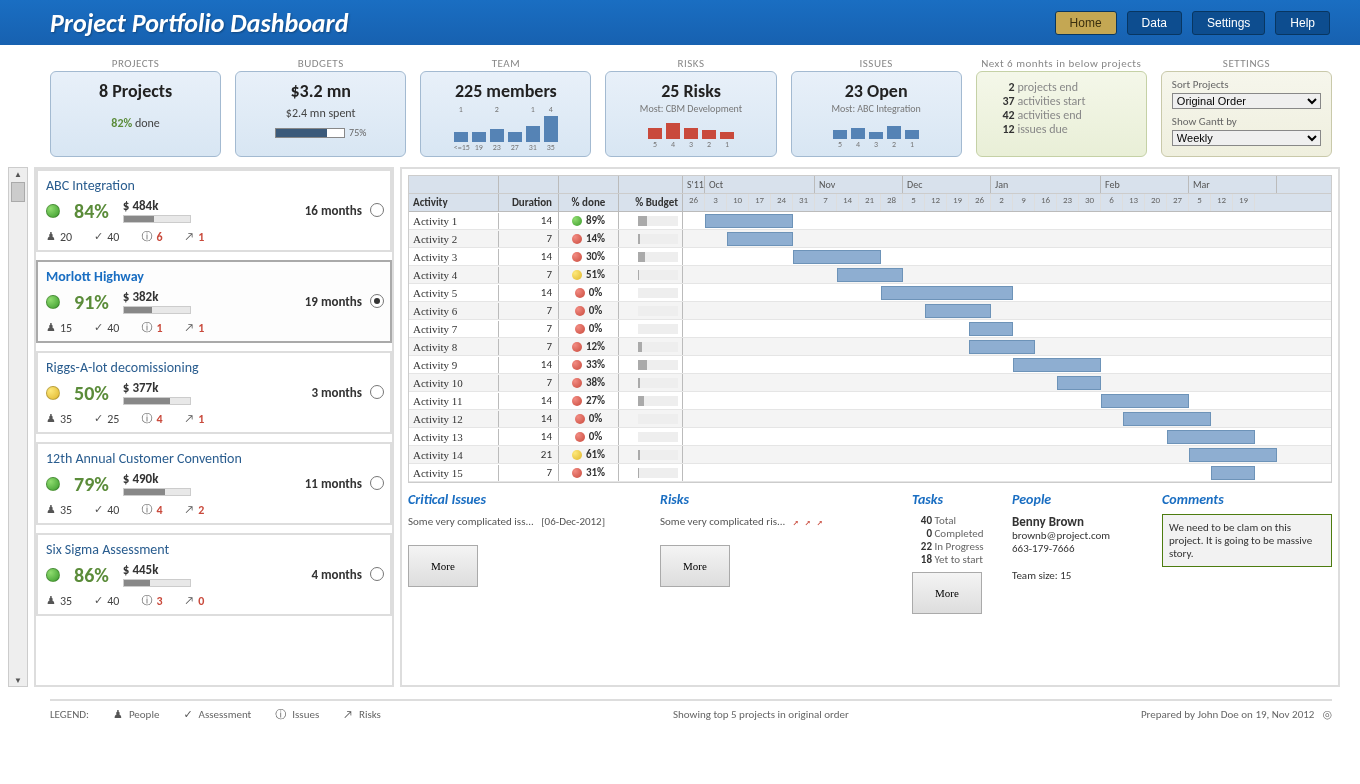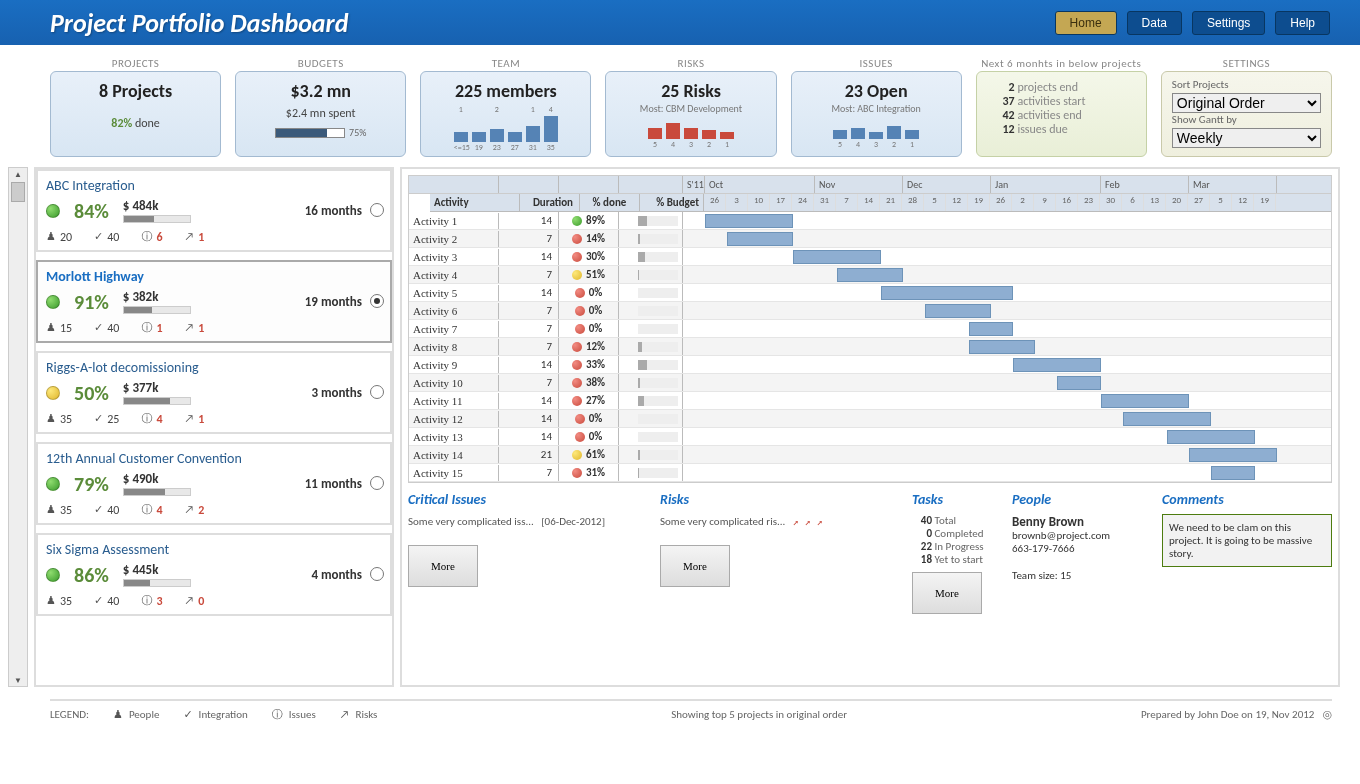--- a/index.html
+++ b/index.html
@@ -18,21 +18,21 @@
 .card .pct { color: #5b8c3a; font-weight: bold; }
 .mini-bars { display: flex; justify-content: center; gap: 4px; align-items: flex-end; height: 26px; margin-top: 2px; }
 .mini-bars div { width: 14px; background: #5583b5; }
 .mini-labels { display: flex; justify-content: center; gap: 4px; font-size: 8px; color: #777; }
 .mini-labels span { width: 14px; text-align: center; }
 .risk-bars div { background: #c94a3c; }
 .forecast { background: linear-gradient(#f4f7e9, #e9efd7); border: 1px solid #c5d1a6; text-align: left; padding: 8px 14px; font-size: 12px; }
 .forecast .row { color: #888; }
 .forecast .num { font-weight: bold; color: #333; display: inline-block; width: 24px; text-align: right; }
 .settings-card { background: linear-gradient(#f6f6ec, #efefde); border: 1px solid #c9c9aa; text-align: left; padding: 6px 10px; font-size: 11px; }
-.settings-card select { width: 100%; font-size: 14px; border: 1px solid #888; }
+.settings-card select { width: 100%; margin-bottom: 6px; font-size: 11px; border: 1px solid #888; }
 .settings-card label { display: block; color: #666; margin-bottom: 2px; }
 .main-row { display: flex; padding: 4px 20px 0 8px; gap: 6px; }
 .scroll-col { width: 20px; background: #eee; border: 1px solid #ccc; position: relative; height: 520px; }
 .scroll-thumb { position: absolute; top: 14px; left: 2px; right: 2px; height: 20px; background: #ccc; border: 1px solid #aaa; }
 .scroll-arrow { text-align: center; font-size: 8px; color: #555; line-height: 12px; }
 .projects-col { width: 360px; border: 2px solid #ddd; padding: 0; }
 .project-card { border: 2px solid #ddd; padding: 6px 8px; margin-bottom: 8px; position: relative; cursor: pointer; }
 .project-card.selected { border-color: #aaa; background: #fdfdfd; }
 .proj-name { font-size: 14px; color: #2a5d8f; margin-bottom: 4px; }
 .project-card.selected .proj-name { color: #1a6ec2; font-weight: bold; }
@@ -52,21 +52,21 @@
 .radio { position: absolute; right: 6px; top: 50%; margin-top: -8px; width: 14px; height: 14px; border: 1px solid #777; border-radius: 50%; background: #fff; }
 .radio.checked::after { content: ''; position: absolute; top: 3px; left: 3px; width: 6px; height: 6px; background: #333; border-radius: 50%; }
 .detail-col { flex: 1; border: 2px solid #ddd; padding: 4px 6px; display: flex; flex-direction: column; }
 .detail-header { display: flex; align-items: flex-start; justify-content: space-between; padding: 4px 2px; }
 .detail-title { font-size: 17px; font-weight: bold; color: #1a6ec2; font-style: italic; }
 .detail-sub { font-size: 11px; color: #888; }
 .gantt-slider { display: flex; align-items: center; gap: 6px; }
 .slider-track { width: 520px; height: 14px; border: 1px solid #bbb; background: #eee; position: relative; }
 .slider-thumb { position: absolute; left: 2px; top: -1px; width: 18px; height: 14px; background: #ddd; border: 1px solid #888; }
 .gantt-wrap { border: 1px solid #ccc; margin-top: 2px; font-size: 11px; }
-.gantt-head { display: flex; background: #d8e1ec; border-bottom: 1px solid #bbb; margin-left: 21px; }
+.gantt-head { display: flex; background: #d8e1ec; border-bottom: 1px solid #bbb; }
 .gantt-months, .gantt-weeks { display: flex; flex: 1; }
 .gantt-months div { border-right: 1px solid #bbb; padding: 2px 4px; font-size: 10px; color: #555; }
 .gantt-weeks div { width: 22px; text-align: center; font-size: 9px; color: #666; border-right: 1px solid #ddd; }
 .col-act { width: 90px; padding: 2px 4px; font-weight: bold; border-right: 1px solid #bbb; }
 .col-dur { width: 60px; text-align: right; padding: 2px 6px; font-weight: bold; border-right: 1px solid #bbb; }
 .col-done { width: 60px; text-align: center; font-weight: bold; border-right: 1px solid #bbb; padding: 2px; }
 .col-bud { width: 64px; text-align: right; font-weight: bold; border-right: 1px solid #bbb; padding: 2px 4px; }
 .gantt-row { display: flex; border-bottom: 1px solid #e5e5e5; height: 18px; align-items: center; }
 .gantt-row:nth-child(even) { background: #f4f4f4; }
 .gantt-row .col-act { font-weight: normal; font-family: Liberation Serif, serif; }
@@ -636,21 +636,21 @@
 
 <div class="footer">
   <div class="legend">
     <span>LEGEND:</span>
     <span class="legend-item">
         <span class="icon">♟</span>
         <span>People</span>
       </span>
     <span class="legend-item">
         <span class="icon">✓</span>
-        <span>Integration</span>
+        <span>Assessment</span>
       </span>
     <span class="legend-item">
         <span class="icon">ⓘ</span>
         <span>Issues</span>
       </span>
     <span class="legend-item">
         <span class="icon">↗</span>
         <span>Risks</span>
       </span>
   </div>

